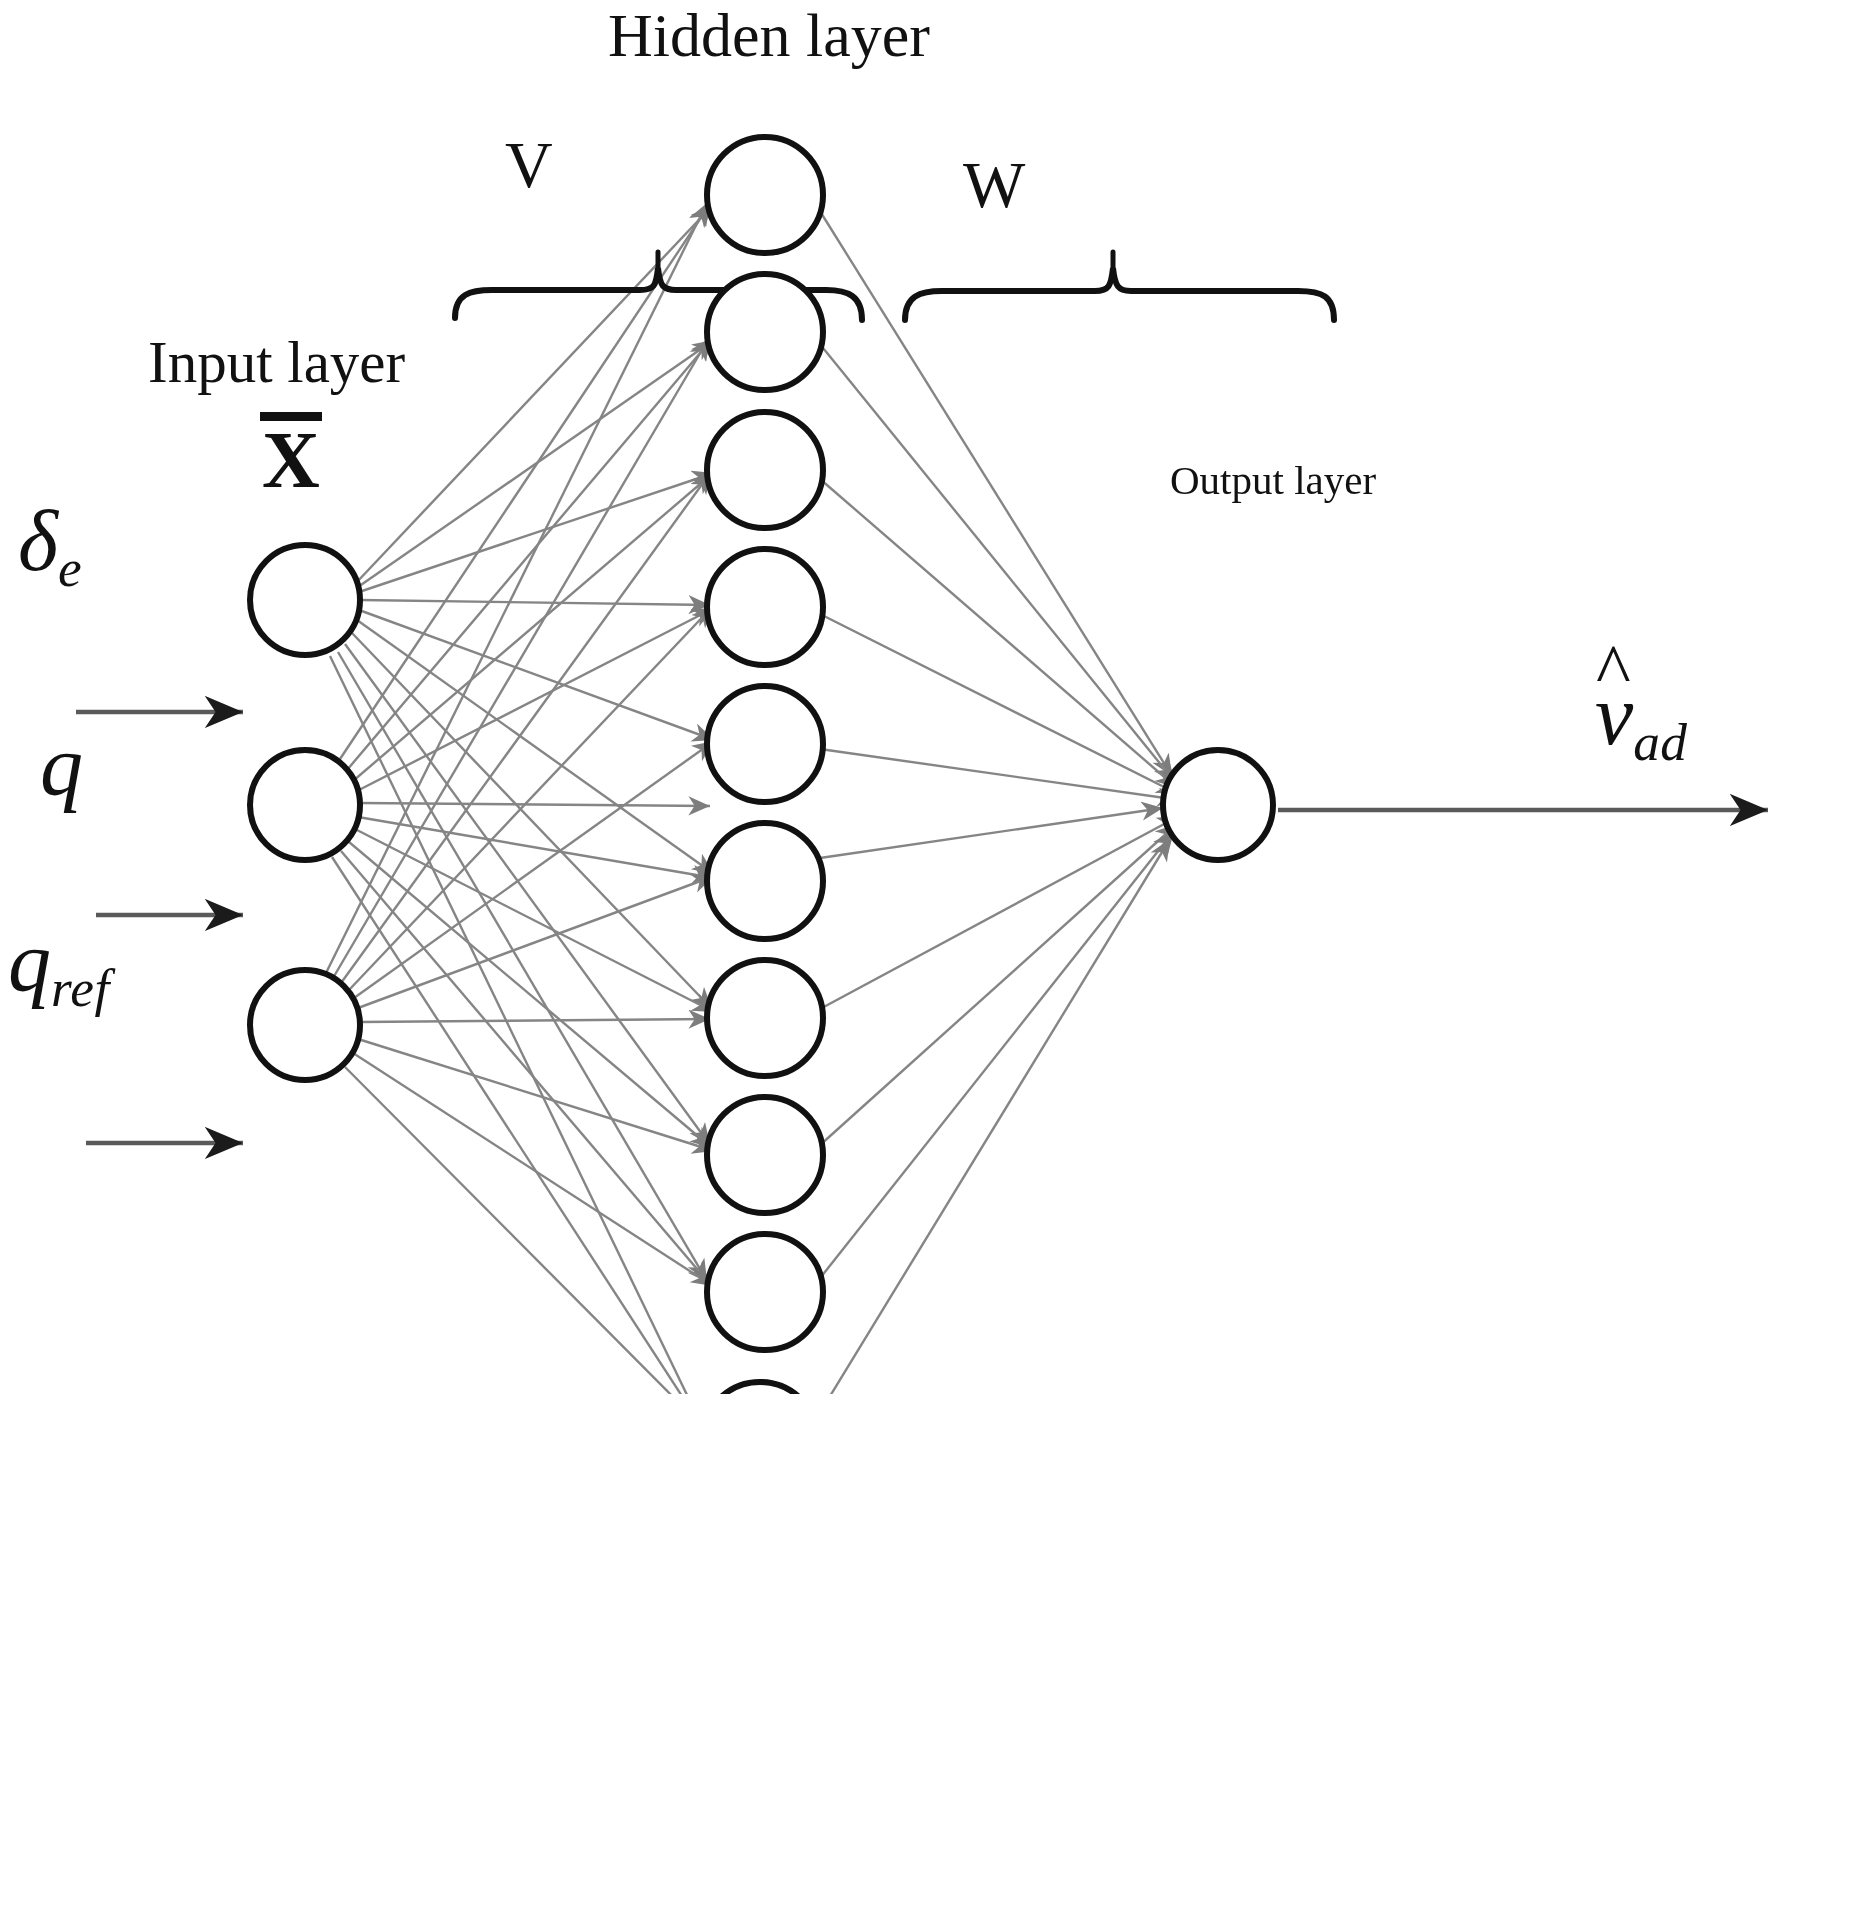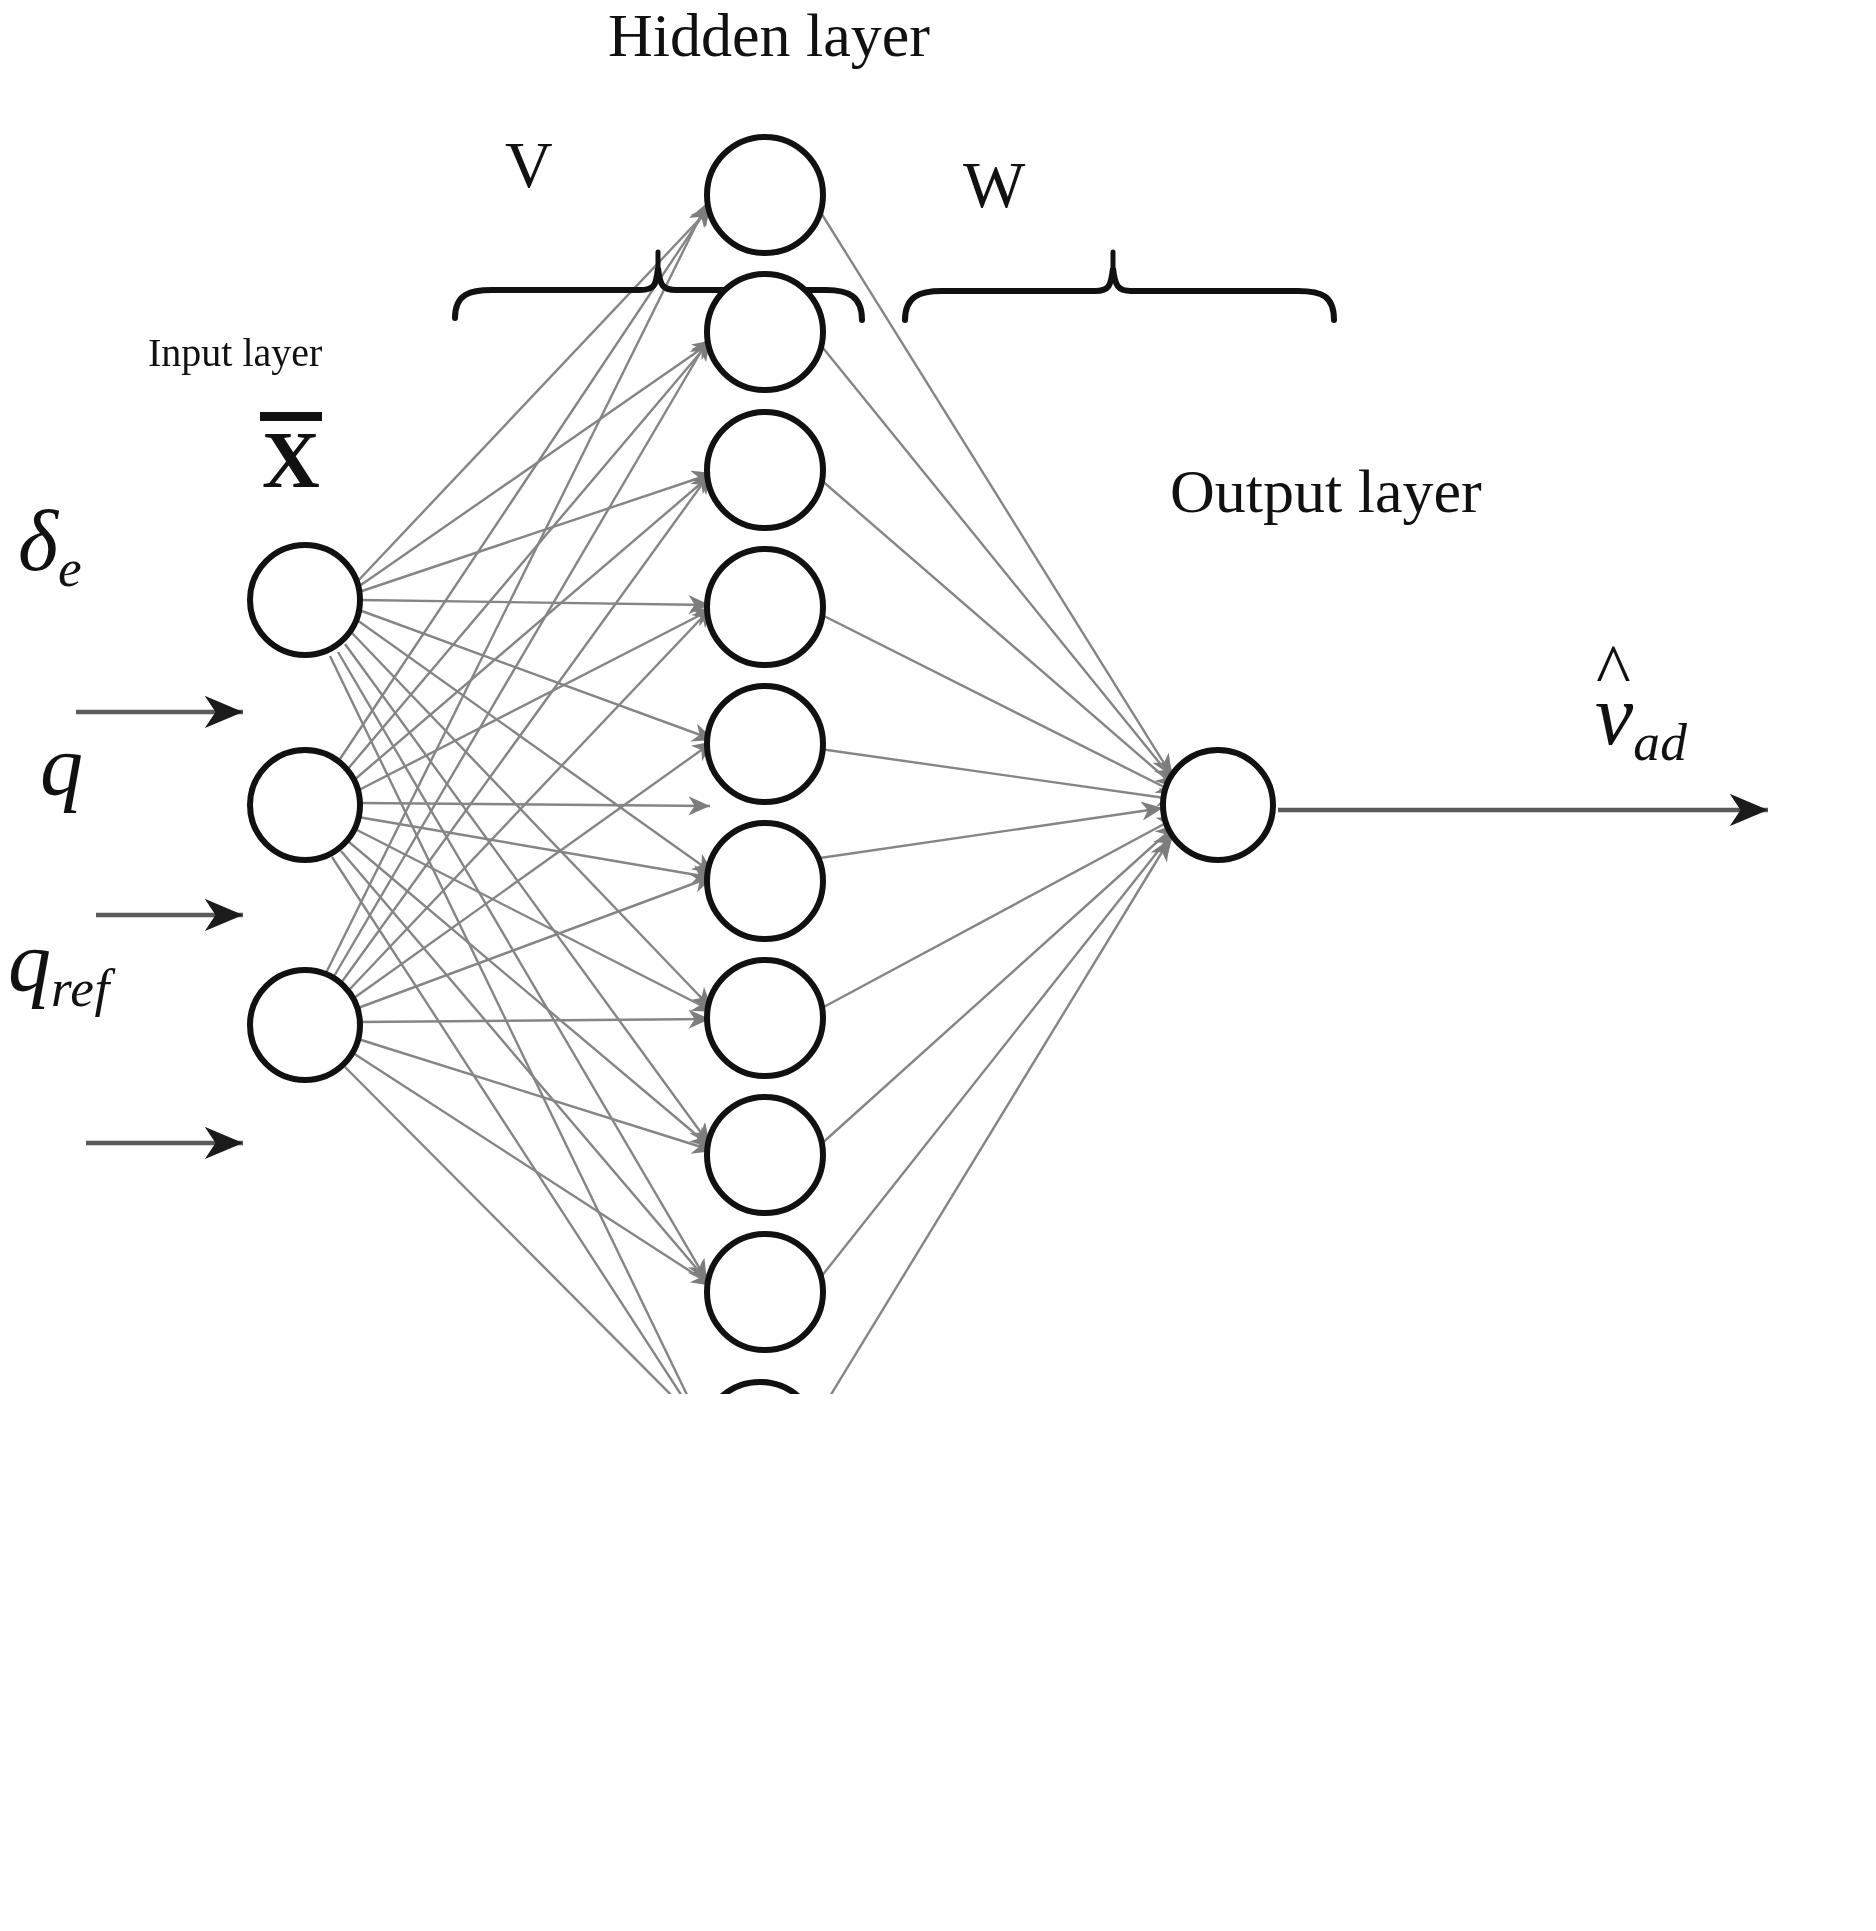--- a/index.html
+++ b/index.html
@@ -28,26 +28,26 @@
     white-space: nowrap;
     line-height: 1;
   }
   
   .title-hidden {
     font-size: 62px;
     left: 608px;
     top: 4px;
   }
   .title-input {
-    font-size: 40px;
+    font-size: 59px;
     left: 148px;
     top: 333px;
   }
   .title-output {
-    font-size: 62px;
+    font-size: 41px;
     left: 1170px;
     top: 460px;
   }
   
   .lbl-v {
     font-size: 66px;
     left: 505px;
     top: 132px;
   }
   .lbl-w {

